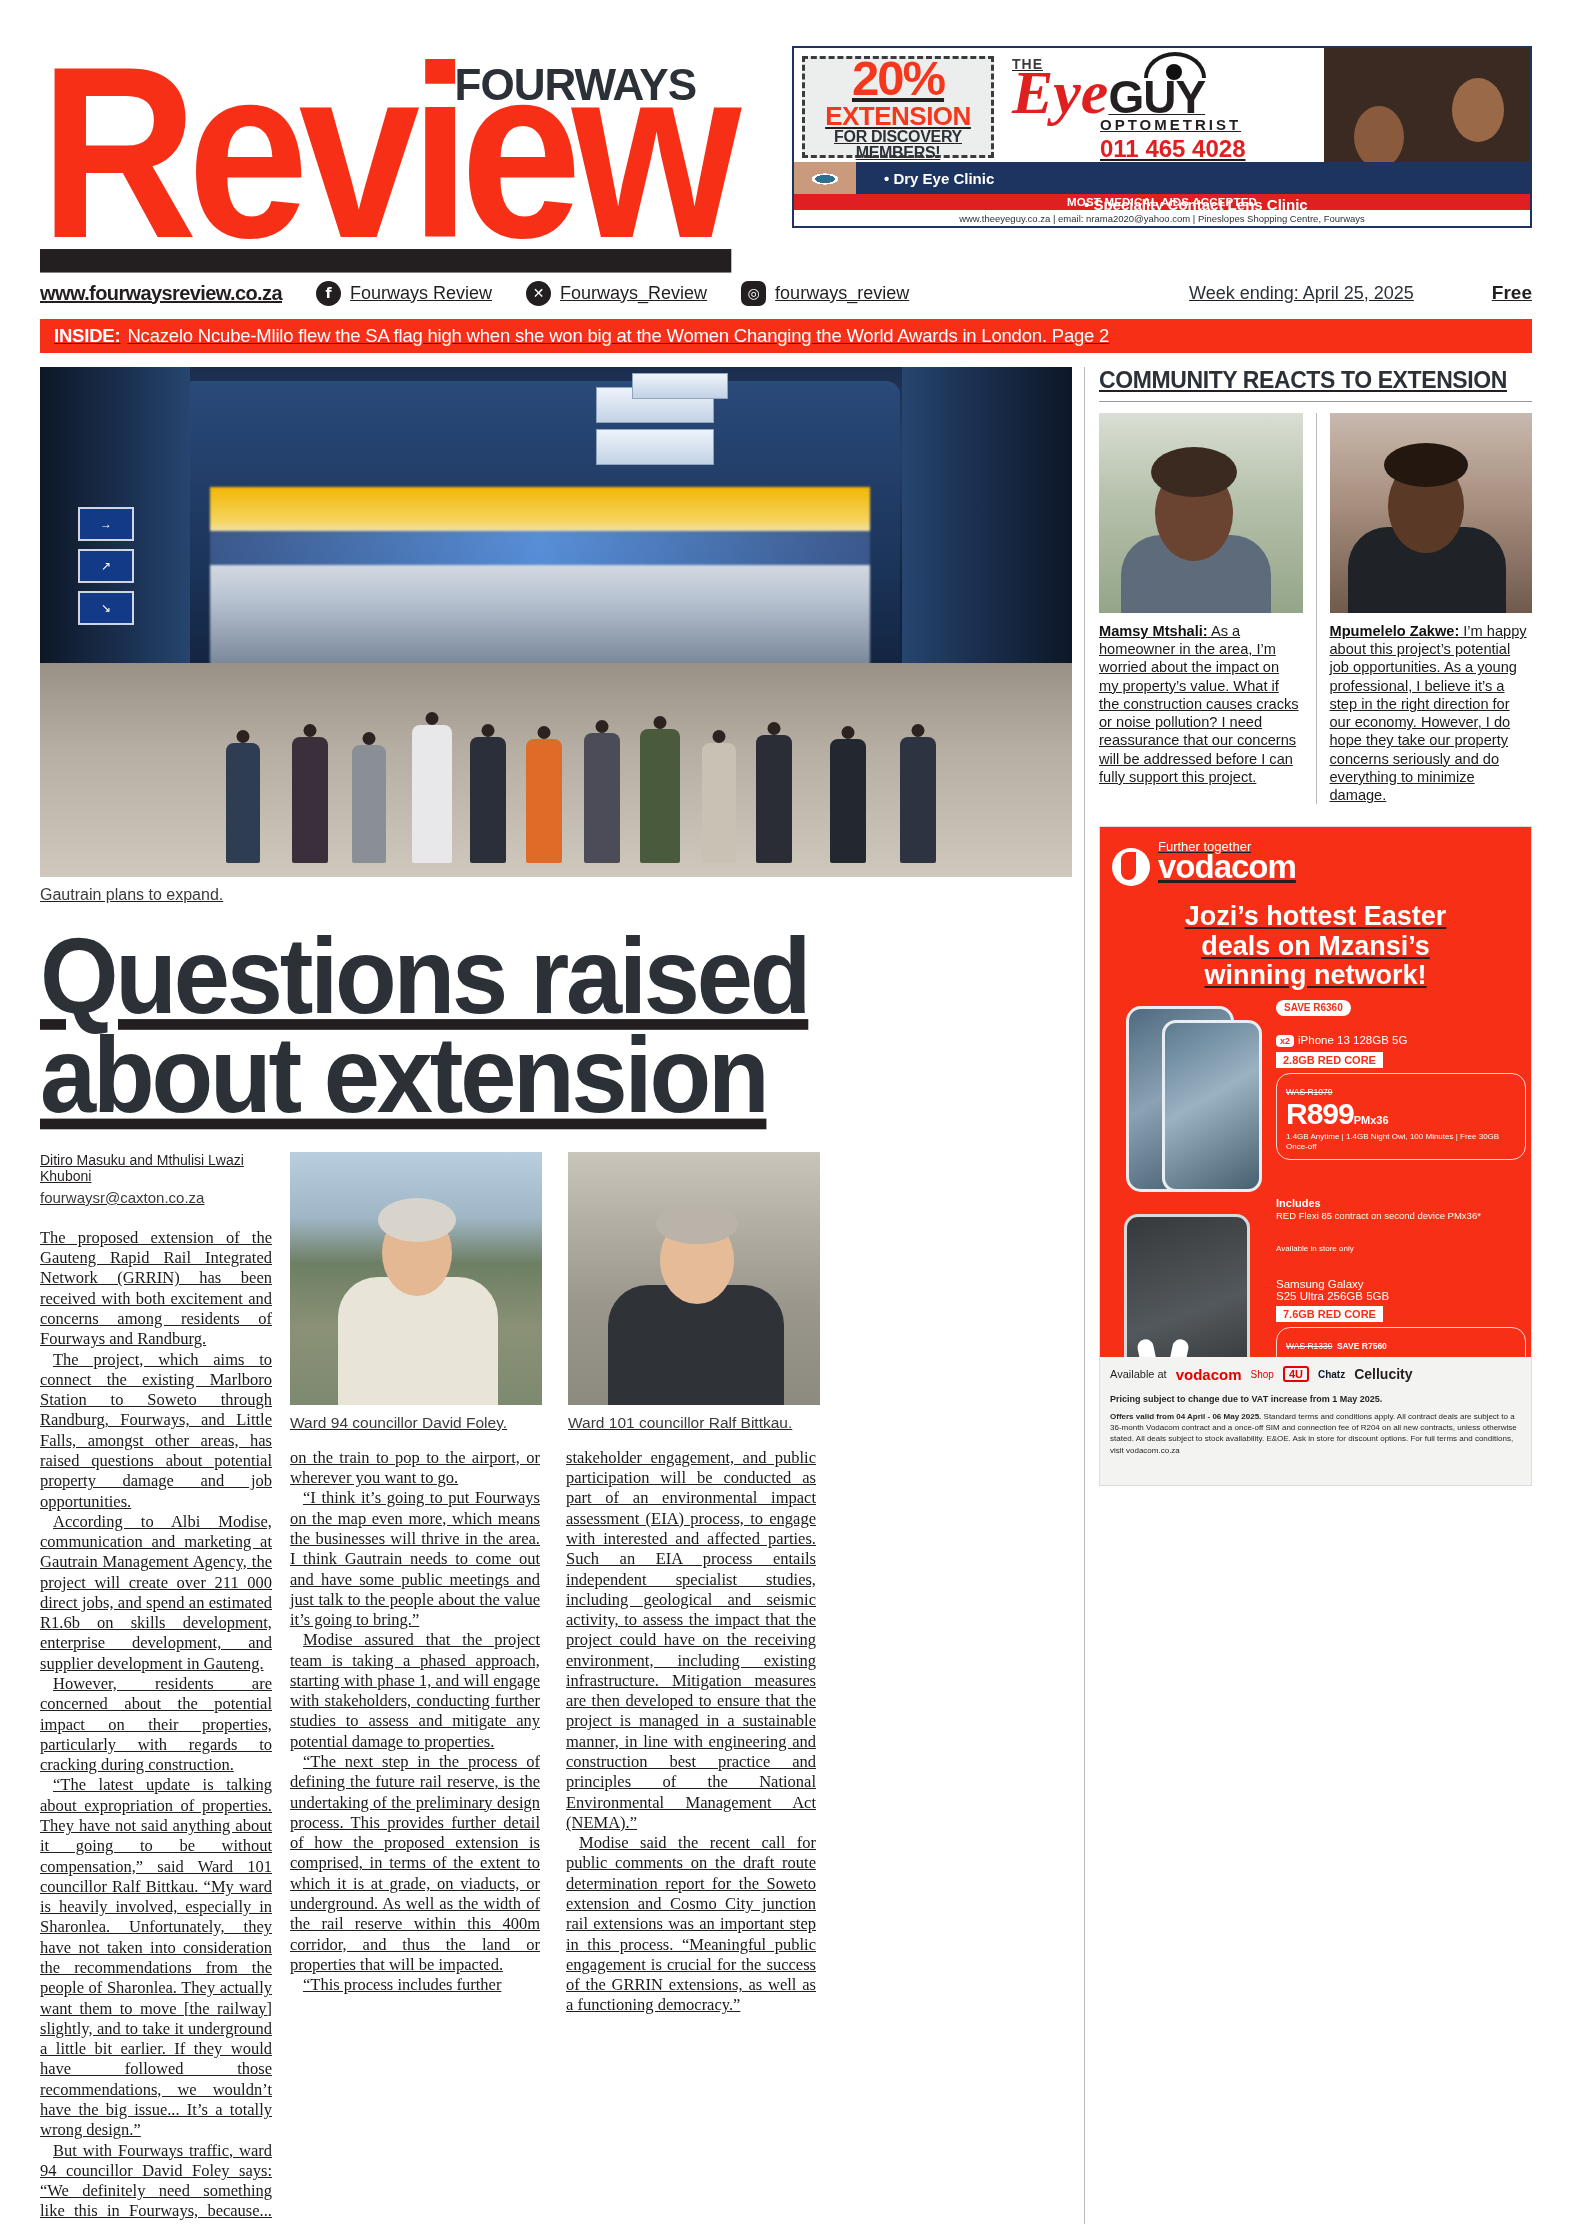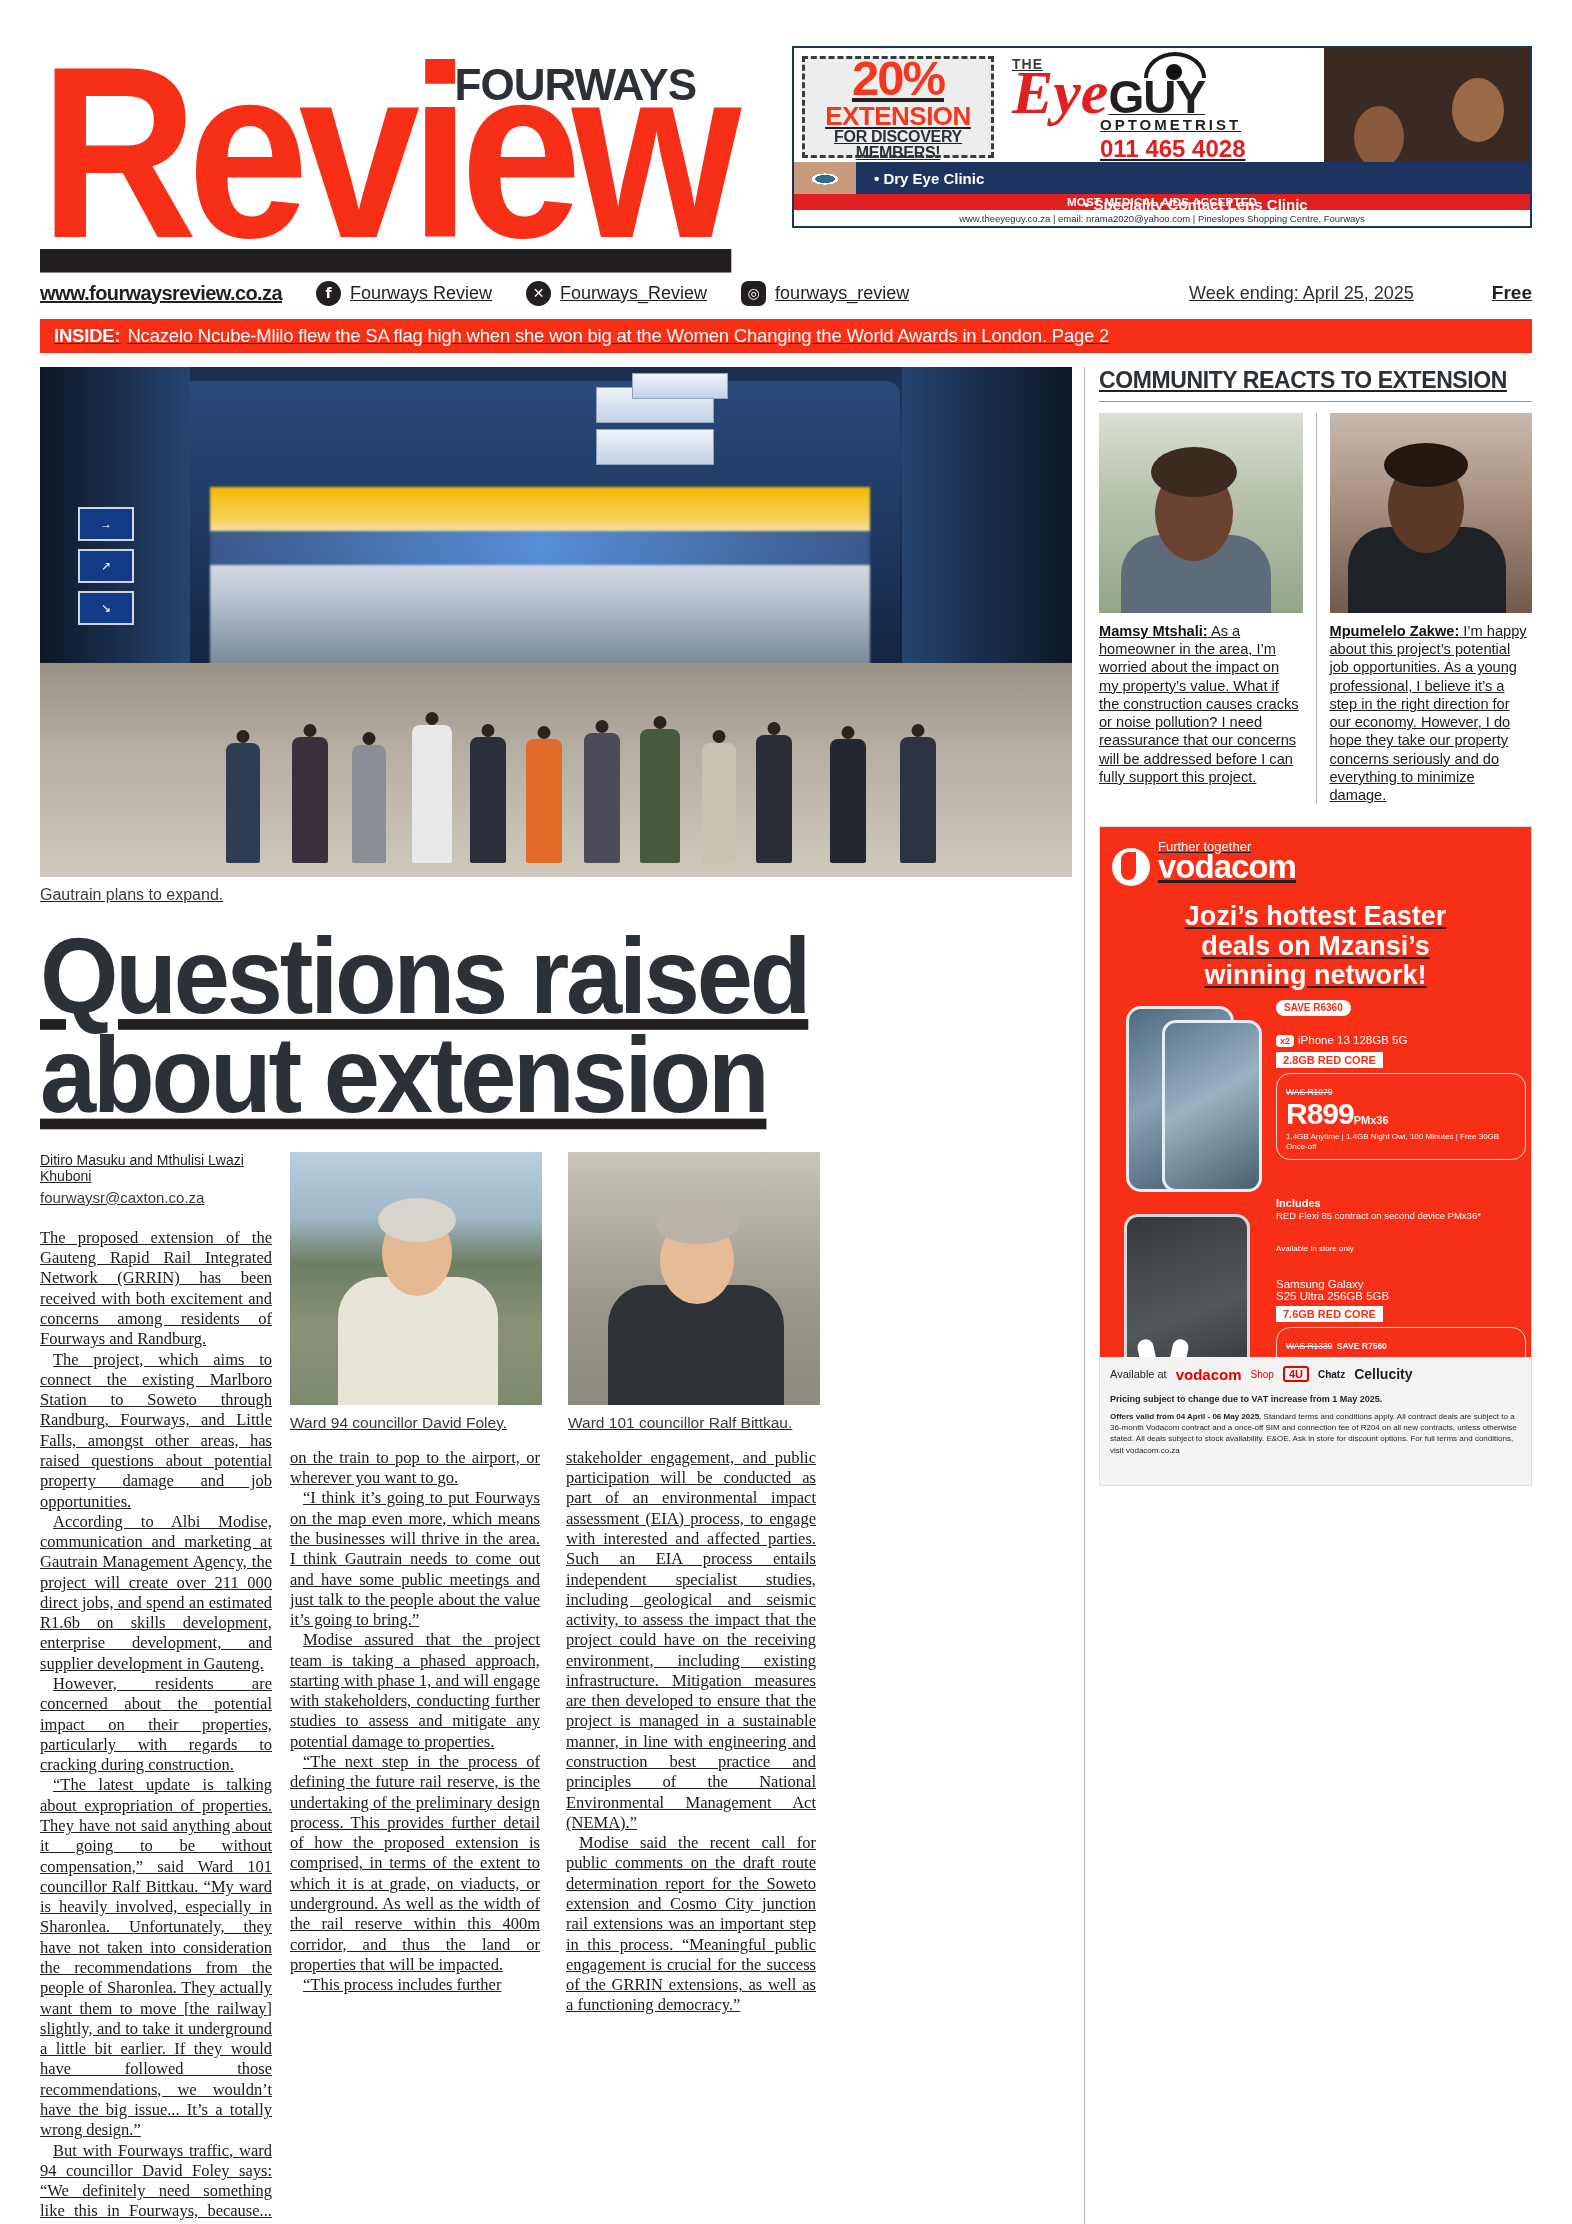--- a/index.html
+++ b/index.html
@@ -70,21 +70,21 @@
       linear-gradient(180deg,#fff 0 55%, #f0f0f0 55% 100%);
   }
   .face-a { position:absolute; left:30px; top:58px; width:50px; height:62px; border-radius:50%; background:#8a5a3c; }
   .face-b { position:absolute; left:128px; top:30px; width:52px; height:64px; border-radius:50%; background:#9a6a48; }
   .eg-bar {
     position:absolute; left:0; right:0; bottom:30px; height:34px;
     background:#1d3461; color:#fff; display:flex; align-items:center;
   }
   .eg-thumb2 { width:62px; height:34px;
     background:radial-gradient(ellipse 24px 10px at 50% 50%, #2c6f8f 0 40%, #fff 41% 55%, #c99a7c 56% 100%); }
-  .eg-services { font-size:15px; font-weight:bold; padding-left:18px; line-height:1.15; }
+  .eg-services { font-size:15px; font-weight:bold; padding-left:28px; line-height:1.15; }
   .eg-red {
     position:absolute; left:0; right:0; bottom:16px; height:16px;
     background:#e02020; color:#fff; font-size:11.5px; font-weight:bold;
     display:flex; align-items:center; justify-content:center; letter-spacing:0.2px;
   }
   .eg-foot {
     position:absolute; left:0; right:0; bottom:0; height:16px;
     font-size:9.5px; color:#2c3137; display:flex; align-items:center; justify-content:center;
   }
 

